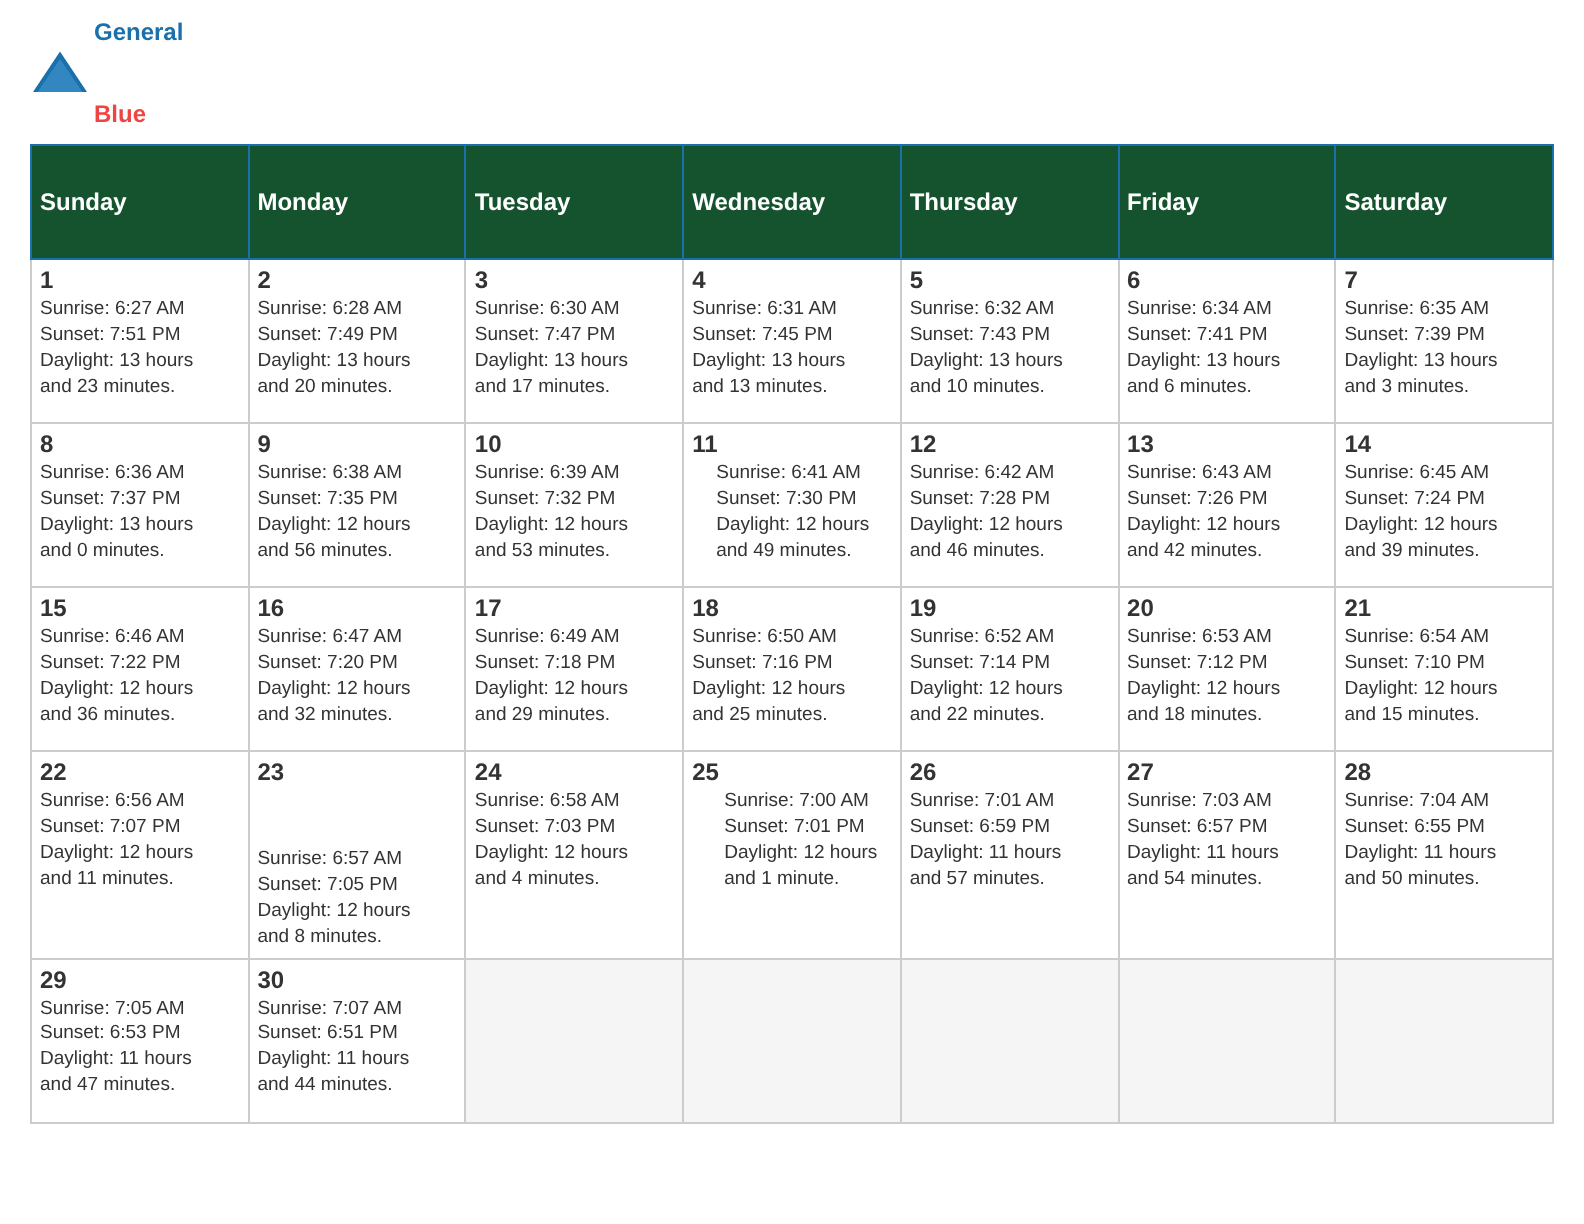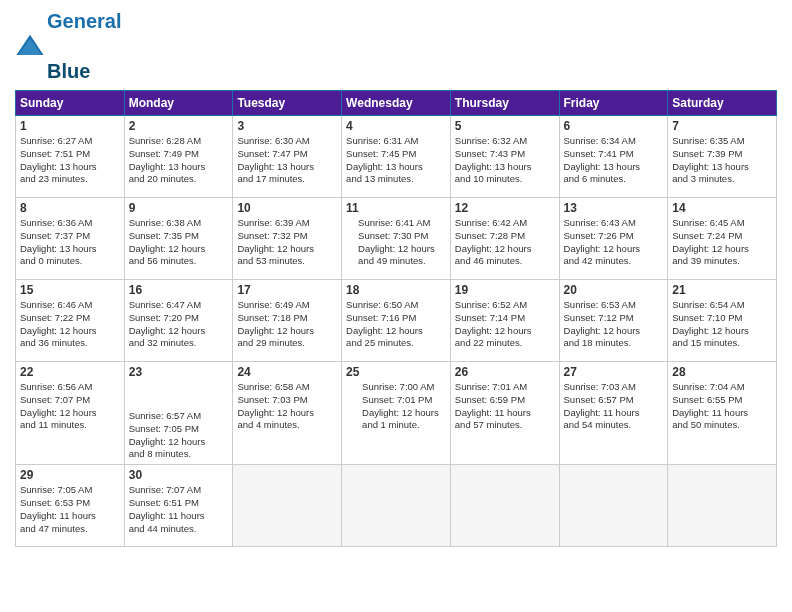--- a/index.html
+++ b/index.html
@@ -18,21 +18,21 @@
       display: flex;
       justify-content: space-between;
       align-items: flex-start;
       margin-bottom: 8px;
     }
     .logo {
       display: flex;
       align-items: center;
     }
     .logo-text {
-      font-size: 20px;
+      font-size: 12px;
       font-weight: bold;
       color: #333;
       line-height: 1.1;
     }
     .logo-text span {
       color: #1a6fad;
     }
     .logo-icon {
       width: 30px;
       height: 30px;
@@ -49,25 +49,25 @@
     .location {
       font-size: 14px;
       color: #555;
     }
     table {
       width: 100%;
       border-collapse: collapse;
       table-layout: fixed;
     }
     th {
-      background-color: #4c1d95;
+      background-color: #14532d;
       color: white;
       font-size: 12px;
       font-weight: bold;
-      padding: 5px 4px;
+      padding: 21px 4px;
       text-align: left;
       border: 1px solid #1a6fad;
     }
     td {
       border: 1px solid #ccc;
       vertical-align: top;
       padding: 3px 4px;
       font-size: 10px;
       color: #333;
       height: 82px;
@@ -92,21 +92,21 @@
 
 <div class="container">
   <div class="header">
     <div class="logo">
       <svg class="logo-icon" viewBox="0 0 40 40">
         <polygon points="20,5 38,32 2,32" fill="#1a6fad"></polygon>
         <polygon points="20,10 35,32 5,32" fill="#4a9fd4" opacity="0.5"></polygon>
       </svg>
       <div class="logo-text">
         <div><span>General</span></div>
-        <div style="color:#0c4a6e;margin-top:28px;">Blue</div>
+        <div style="color:#ef4444;margin-top:28px;">Blue</div>
       </div>
     </div>
     <div class="title-block">
       <div class="month-title"></div>
       <div class="location"></div>
     </div>
   </div>
 
   <table>
     <thead>

